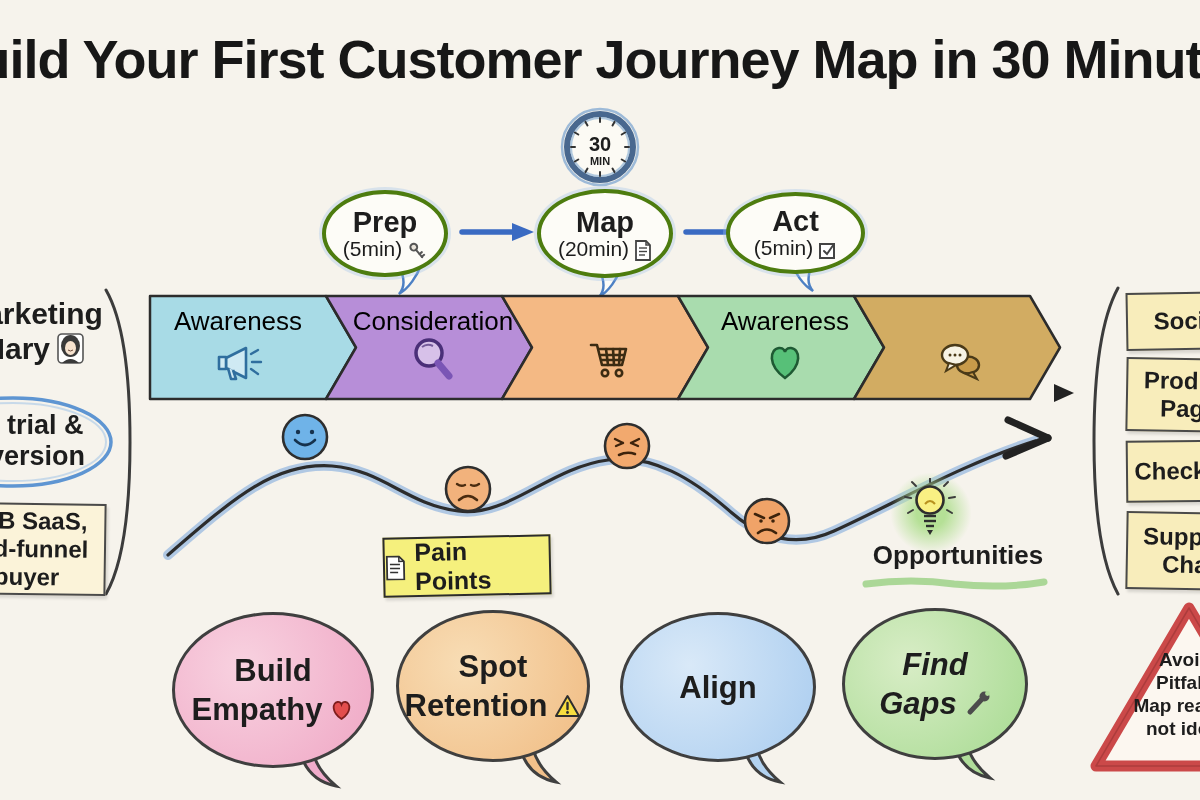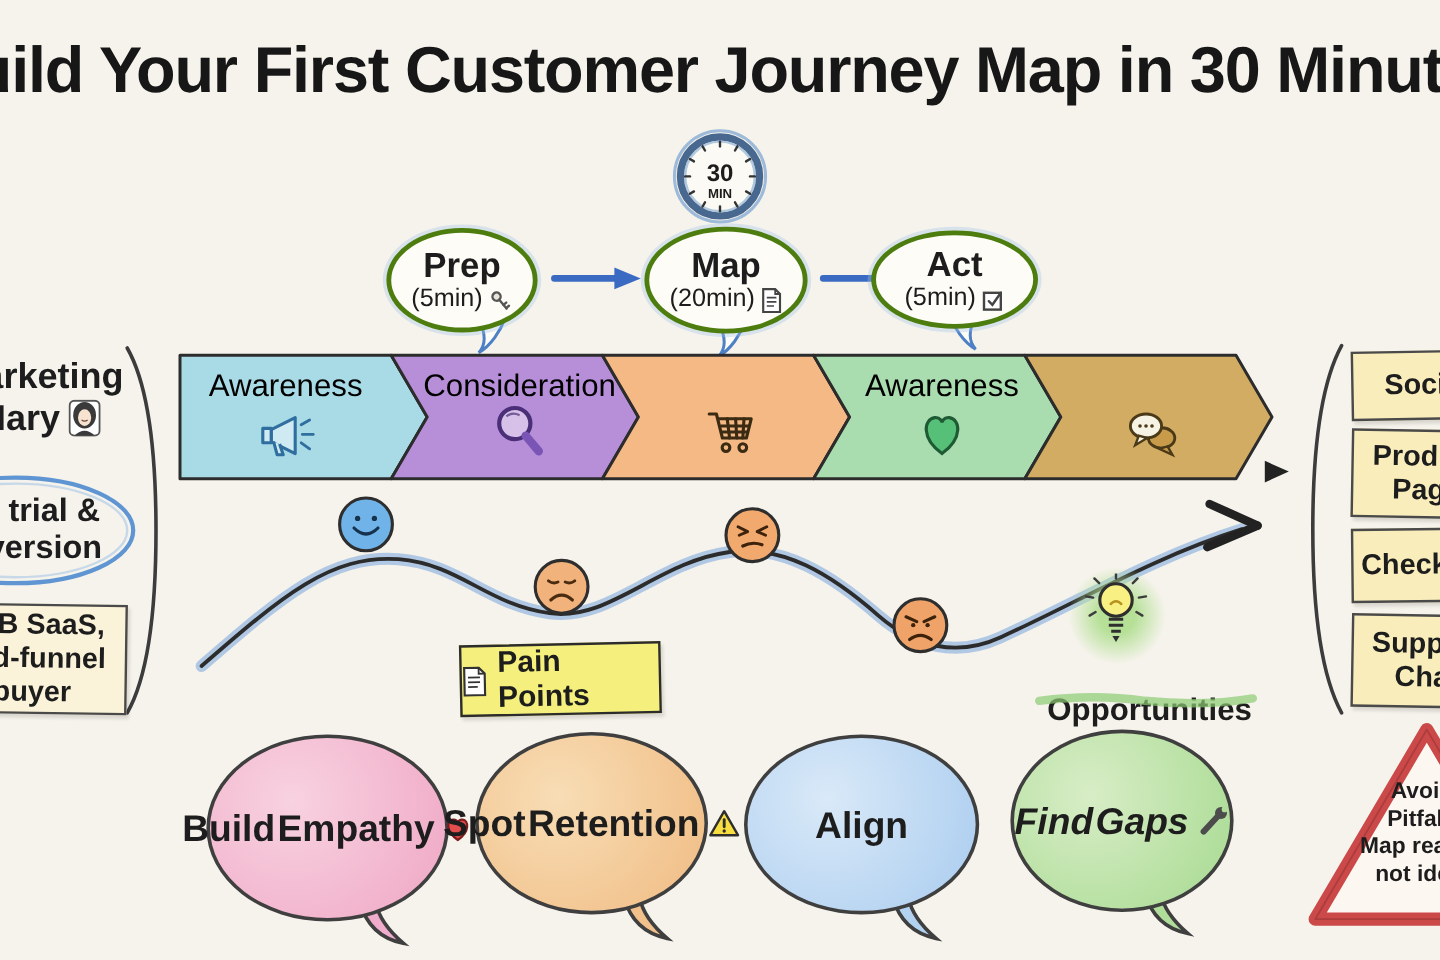--- a/index.html
+++ b/index.html
@@ -26,21 +26,21 @@
           font-size:24px;font-weight:600;line-height:28px;text-align:center;}
   .sticky.cream{background:#fbf3d9;}
   
   .pain{background:#f5f07d;border:2.5px solid #2c2c2c;transform:rotate(-1.2deg);
         display:flex;align-items:center;justify-content:center;gap:9px;
         font-size:25px;font-weight:700;box-shadow:2px 3px 3px rgba(0,0,0,.12);}
   .opp-glow{border-radius:50%;background:radial-gradient(circle,#b5e096 25%,rgba(181,224,150,0) 70%);}
   .opp-text{width:200px;text-align:center;font-size:26px;font-weight:700;}
   
   .bubble{border:3.5px solid #3f3f3f;border-radius:50%;
-          display:flex;flex-direction:row;align-items:center;justify-content:center;gap:2px;
+          display:flex;flex-direction:column;align-items:center;justify-content:center;gap:2px;
           font-size:31px;font-weight:700;line-height:37px;text-align:center;}
   .bubble .row{display:flex;align-items:center;justify-content:space-between;gap:7px;}
   .b-pink{background:radial-gradient(circle at 35% 35%,#f8d2e0,#efa6c4);}
   .b-orange{background:radial-gradient(circle at 35% 35%,#f8ddb5,#f0bb82);}
   .b-blue{background:radial-gradient(circle at 35% 35%,#d9e9f8,#a9ccef);}
   .b-green{background:radial-gradient(circle at 35% 35%,#d8edc6,#a6da90);font-style:italic;}
   
   .warn-text{width:130px;text-align:center;font-size:19px;font-weight:600;line-height:23px;color:#1d1d1d;}
 </style>
 </head>
@@ -285,21 +285,21 @@
     </g>
     <circle cx="27" cy="22" r="13.5" fill="#f9f083" stroke="#2e2e2e" stroke-width="2.6"></circle>
     <path d="M22,26 Q27,20 32,26" fill="none" stroke="#b8921f" stroke-width="2"></path>
     <g stroke="#2e2e2e" stroke-width="2.4">
         <line x1="21" y1="38" x2="33" y2="38"></line>
         <line x1="21" y1="43" x2="33" y2="43"></line>
         <line x1="23" y1="48" x2="31" y2="48"></line>
       </g>
     <path d="M24,52 L30,52 L27,57 Z" fill="#2e2e2e"></path>
   </svg>
-  <div class="abs opp-text" style="left:858px;top:576px">Opportunities</div>
+  <div class="abs opp-text" style="left:858px;top:540px">Opportunities</div>
   <svg class="abs" style="left:862px;top:576px" width="186" height="16">
     <path d="M4,8 Q50,2 92,8 Q140,13 182,6" fill="none" stroke="#8ccb74" stroke-width="7" stroke-linecap="round" opacity=".7"></path>
   </svg>
 
   <svg class="abs" style="left:1090px;top:284px" width="34" height="314">
     <path d="M28,4 Q4,48 4,157 Q4,266 28,310" fill="none" stroke="#3c3c3c" stroke-width="3" stroke-linecap="round"></path>
   </svg>
   <div class="abs sticky" style="left:1126px;top:292px;width:122px;height:54px;transform:rotate(-1deg)">
     <div>Social</div>
   </div>

